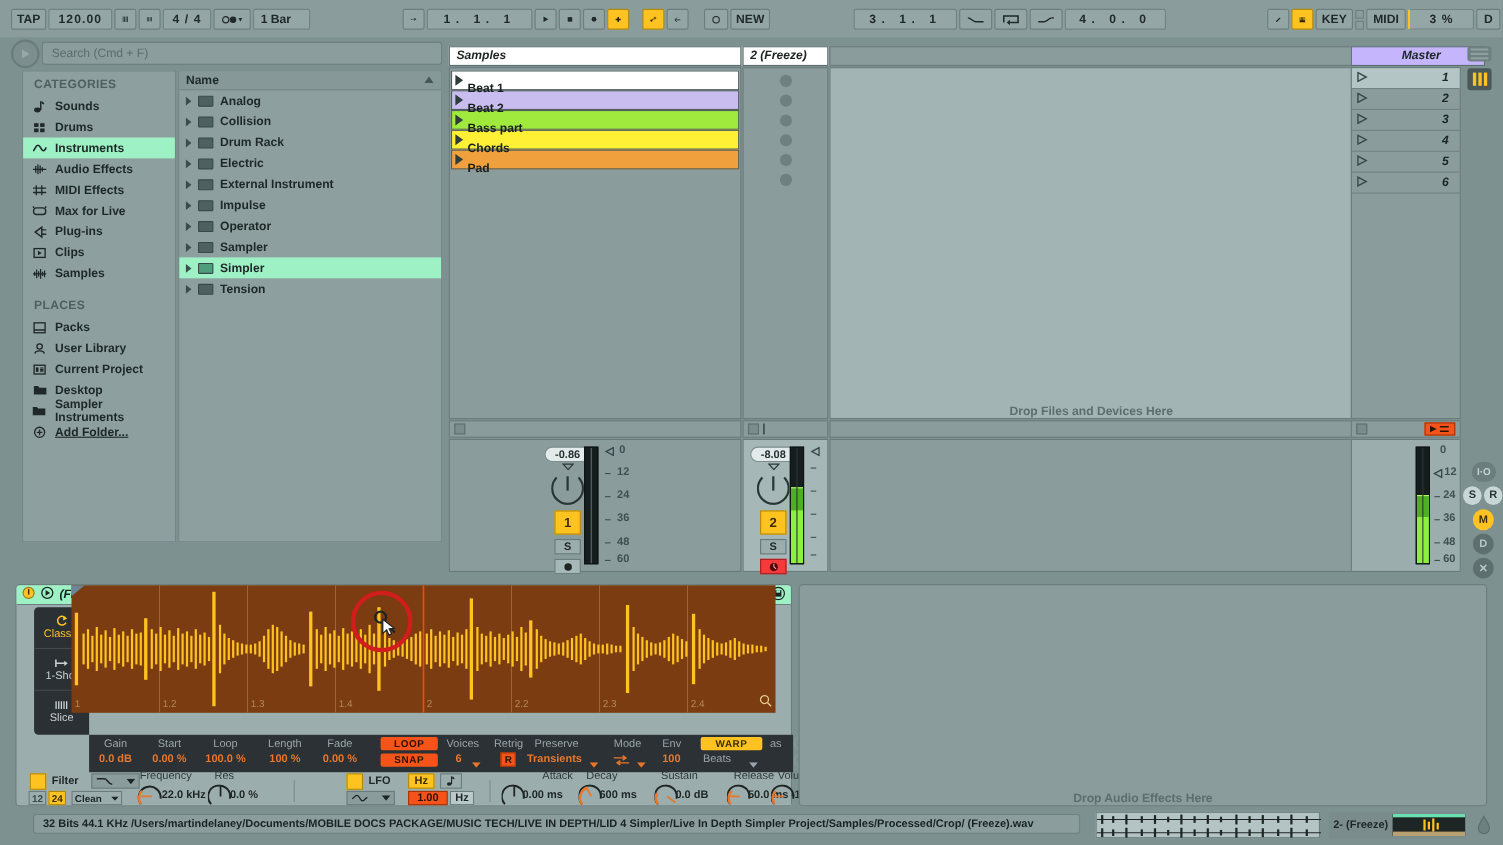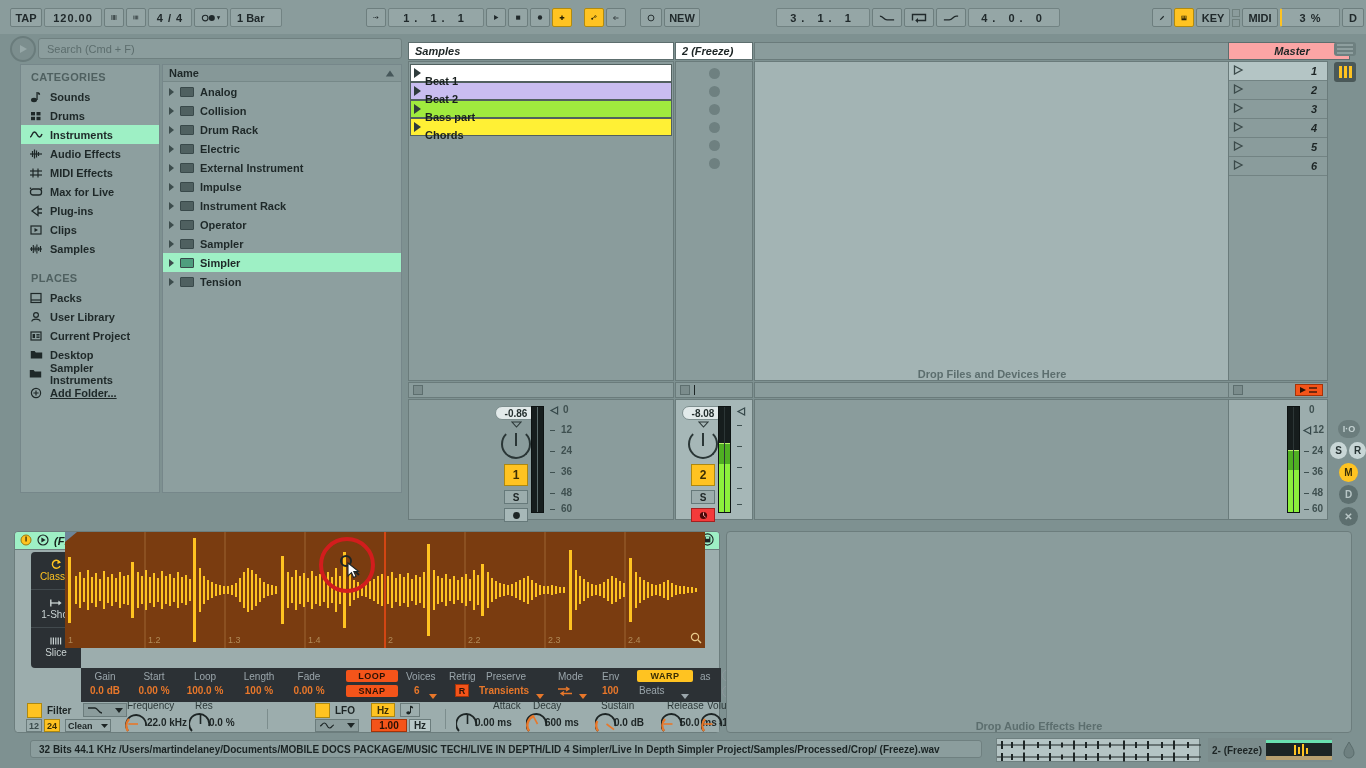--- a/index.html
+++ b/index.html
@@ -464,25 +464,20 @@
           <span>External Instrument</span>
         </div>
       <div class="file-row">
           <span class="tri"></span>
           <span class="folder"></span>
           <span>Impulse</span>
         </div>
       <div class="file-row">
           <span class="tri"></span>
           <span class="folder"></span>
-          <span>Instrument Rack</span>
-        </div>
-      <div class="file-row">
-          <span class="tri"></span>
-          <span class="folder"></span>
           <span>Operator</span>
         </div>
       <div class="file-row">
           <span class="tri"></span>
           <span class="folder"></span>
           <span>Sampler</span>
         </div>
       <div class="file-row sel">
           <span class="tri"></span>
           <span class="folder green"></span>
@@ -512,38 +507,42 @@
       </div>
       <div class="raw">Raw</div>
     </div>
   </div>
 
   <div class="session">
 
     <div class="track-hdr" style="position:absolute;left:0;top:0;width:266px;">Samples</div>
     <div class="track-hdr" style="position:absolute;left:267px;top:0;width:78px;">2  (Freeze)</div>
     <div style="position:absolute;left:346px;top:0;width:476px;height:18px;background:#8a9c9c;border:1px solid #6a7b7b;"></div>
-    <div class="track-hdr" style="position:absolute;left:820px;top:0;width:122px;background:#fca5a5;justify-content:center;">Master</div>
+    <div class="track-hdr" style="position:absolute;left:820px;top:0;width:122px;background:#c4b5fd;justify-content:center;">Master</div>
 
     <div style="position:absolute;left:0;top:19px;width:266px;height:320px;background:#8a9c9c;border:1px solid #6a7b7b;">
       <div class="clip" style="background:#ffffff;margin-top:2px">
           <span class="clip-tri"></span>
           <span class="clip-name">Beat 1</span>
         </div>
       <div class="clip" style="background:#c9bdf0;margin-top:0px">
           <span class="clip-tri"></span>
           <span class="clip-name">Beat 2</span>
         </div>
       <div class="clip" style="background:#a0ea3e">
           <span class="clip-tri"></span>
           <span class="clip-name">Bass part</span>
         </div>
       <div class="clip" style="background:#fff035">
           <span class="clip-tri"></span>
           <span class="clip-name">Chords</span>
+        </div>
+      <div class="clip" style="background:#f0a03c">
+          <span class="clip-tri"></span>
+          <span class="clip-name">Pad</span>
         </div>
     </div>
 
     <div style="position:absolute;left:267px;top:19px;width:78px;height:320px;background:#8a9c9c;border:1px solid #6a7b7b;">
       <div class="slot" style="justify-content:center;margin-top:2px;border:none">
           <span class="stopbtn"></span>
         </div>
       <div class="slot" style="justify-content:center;border:none">
           <span class="stopbtn"></span>
         </div>

